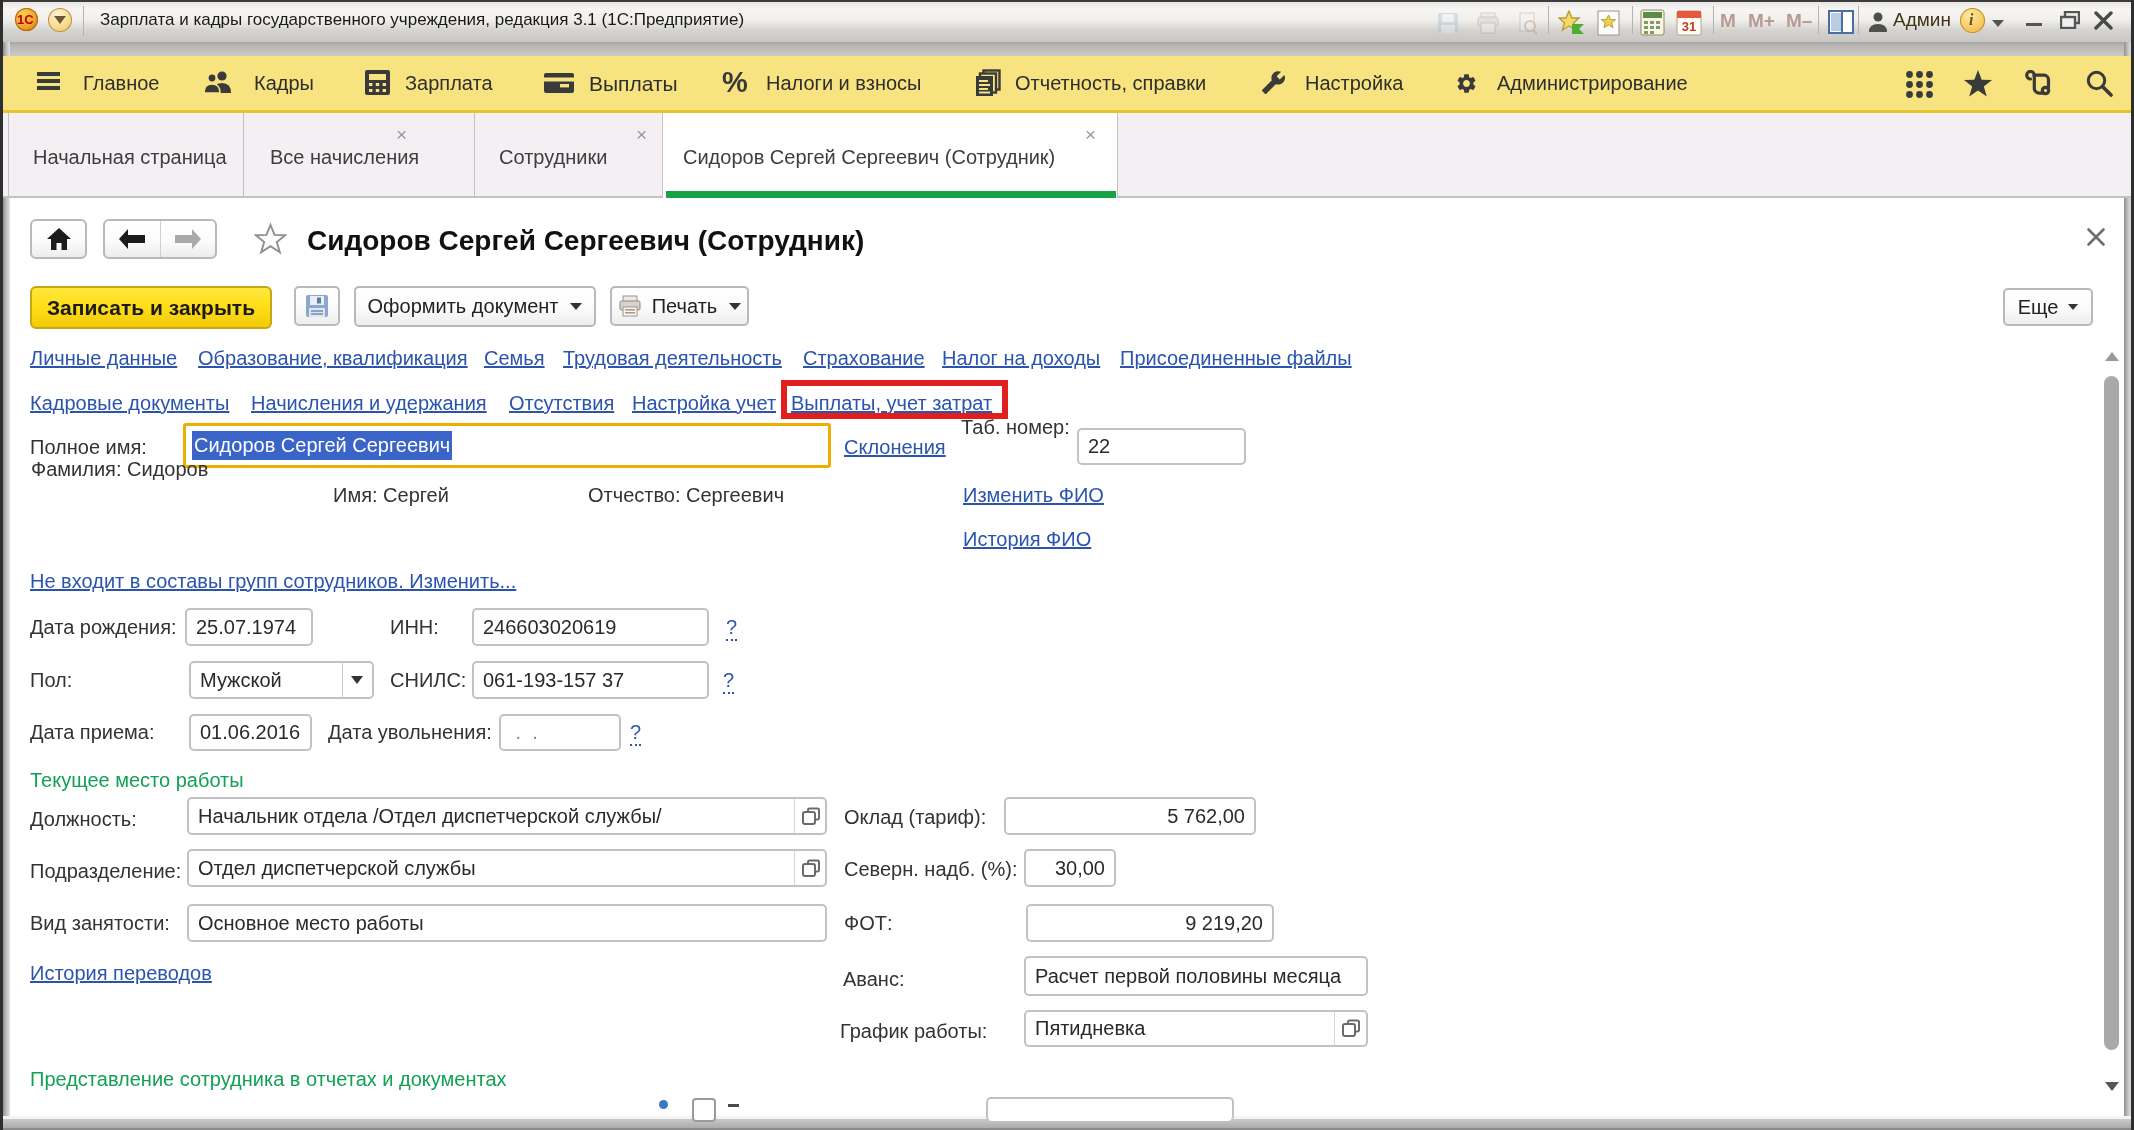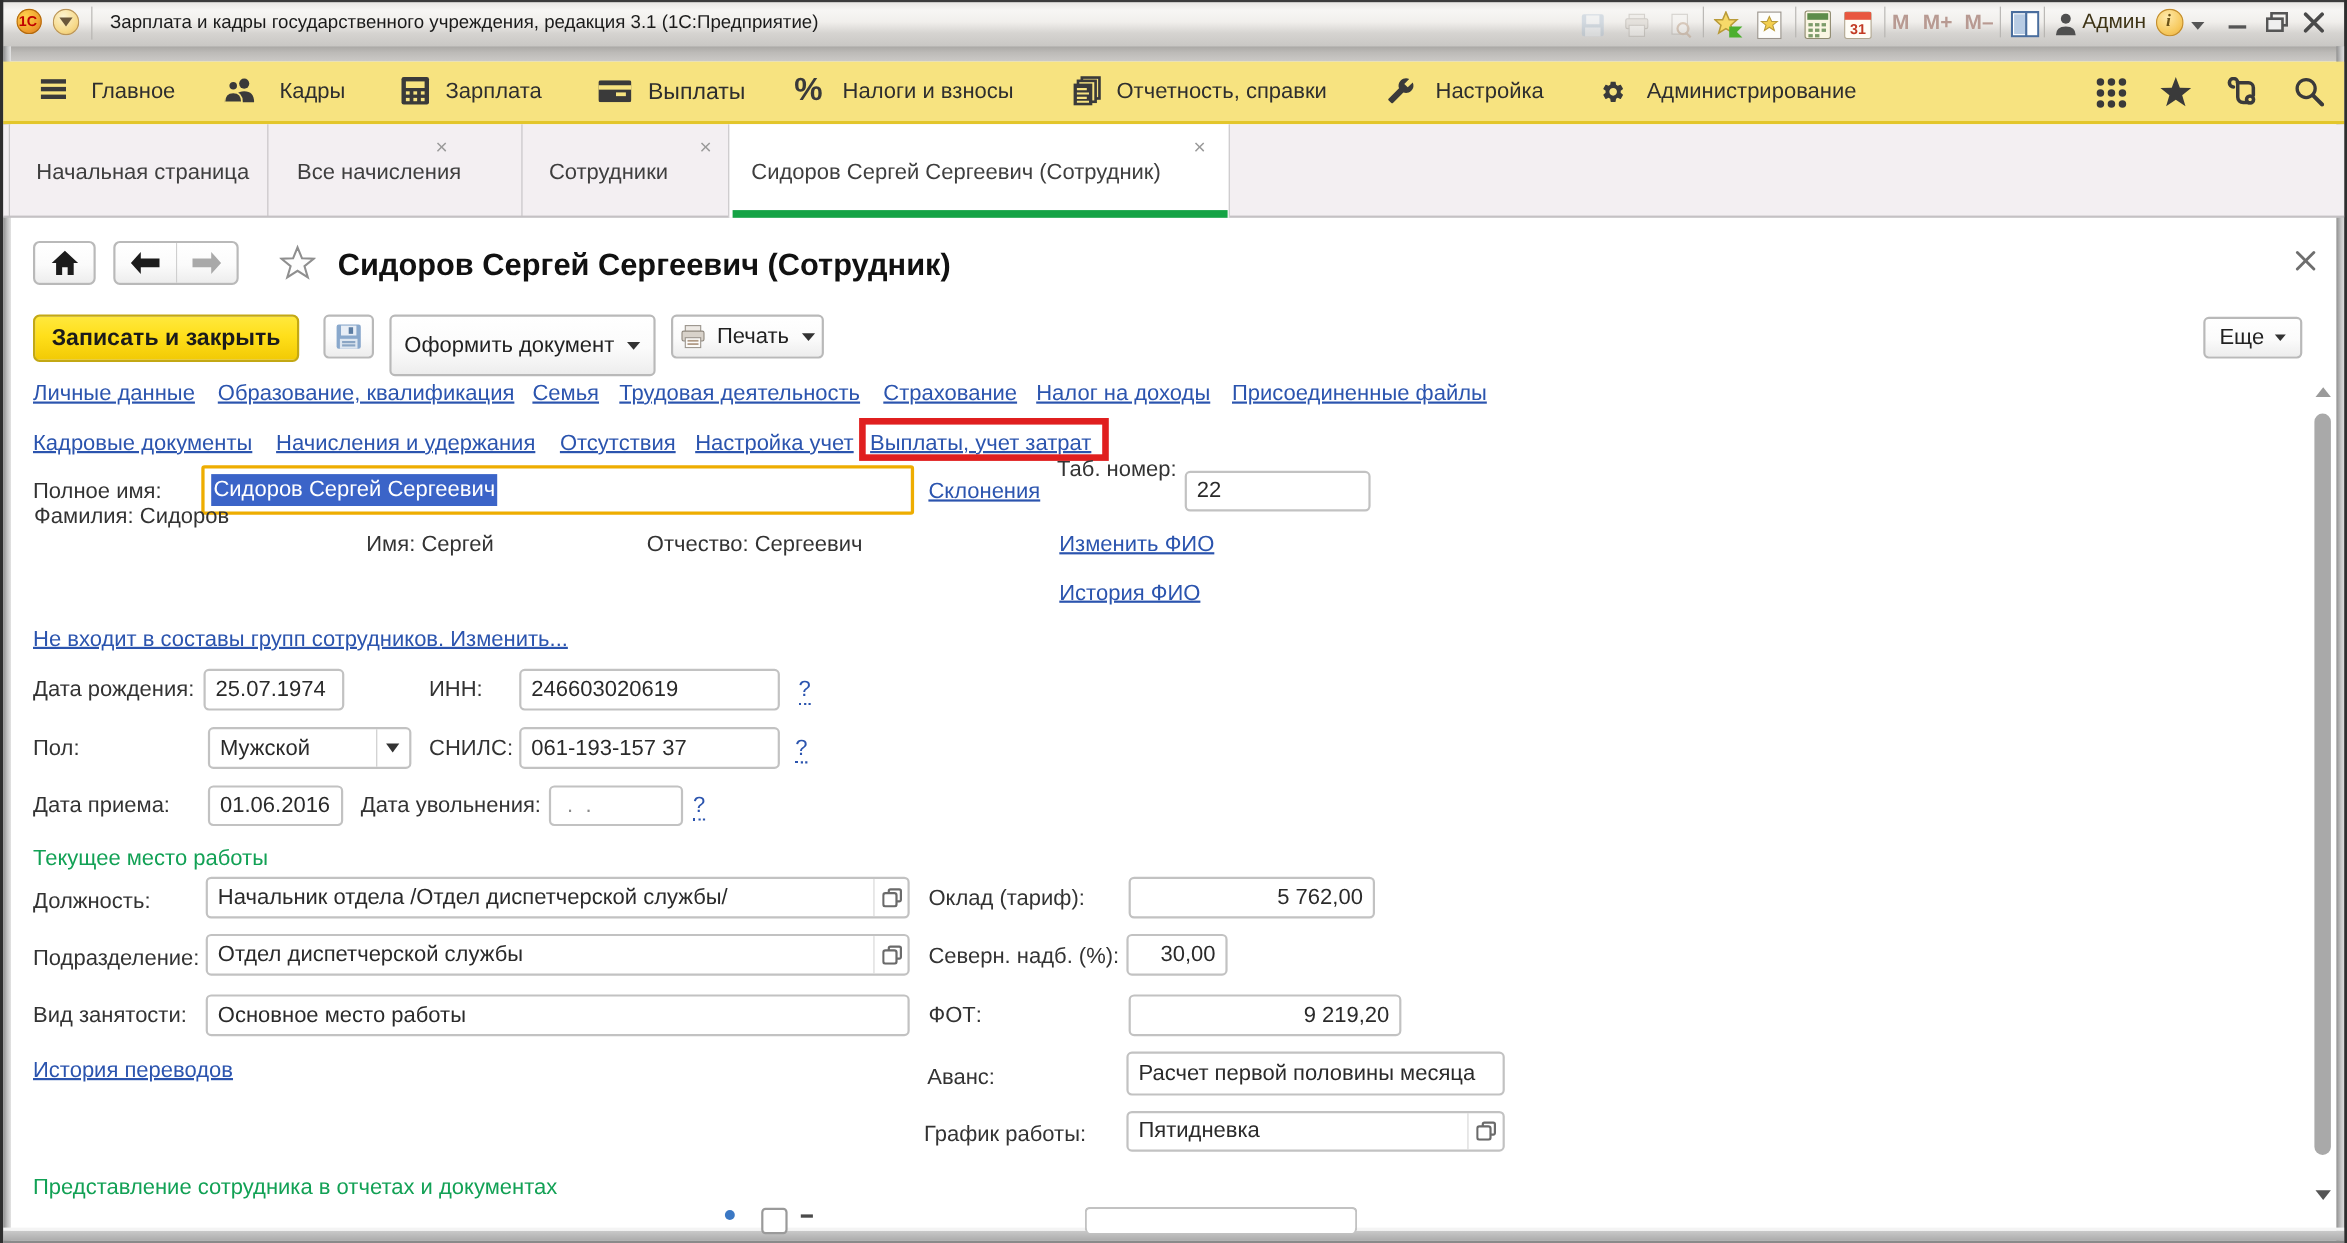--- a/index.html
+++ b/index.html
@@ -239,21 +239,21 @@
 <div class="btn" style="left:294px;top:286px;width:46px;height:40px;">
     <svg width="26" height="26" viewBox="0 0 26 26">
       <rect x="2" y="2" width="22" height="22" rx="2" fill="#89a8cc"></rect>
       <rect x="6" y="3" width="14" height="9" fill="#e8eef6"></rect>
       <rect x="13" y="4.5" width="4" height="6" fill="#5c7da3"></rect>
       <rect x="5" y="15" width="16" height="9" fill="#dde6f0"></rect>
       <rect x="7" y="17" width="12" height="2" fill="#8aa5c4"></rect>
       <rect x="7" y="20" width="12" height="2" fill="#8aa5c4"></rect>
     </svg>
   </div>
-<div class="btn" style="left:354px;top:286px;width:242px;height:56px;">Оформить документ<span style="margin-left:12px;width:0;height:0;border-left:6px solid transparent;border-right:6px solid transparent;border-top:7px solid #333;"></span></div>
+<div class="btn" style="left:354px;top:286px;width:242px;height:41px;">Оформить документ<span style="margin-left:12px;width:0;height:0;border-left:6px solid transparent;border-right:6px solid transparent;border-top:7px solid #333;"></span></div>
 <div class="btn" style="left:610px;top:286px;width:139px;height:40px;"><svg width="24" height="22" viewBox="0 0 24 22" style="margin-right:10px;">
       <rect x="5" y="1" width="14" height="6" fill="#ede9e4" stroke="#9a948c"></rect>
       <rect x="2" y="6" width="20" height="9" rx="1.5" fill="#d8d2ca" stroke="#8f887e"></rect>
       <rect x="5" y="12" width="14" height="9" fill="#fbfaf8" stroke="#9a948c"></rect>
       <rect x="7" y="14" width="10" height="1.6" fill="#b09a84"></rect>
       <rect x="7" y="17" width="10" height="1.6" fill="#b09a84"></rect>
     </svg>Печать<span style="margin-left:12px;width:0;height:0;border-left:6px solid transparent;border-right:6px solid transparent;border-top:7px solid #333;"></span></div>
 <div class="btn" style="left:2003px;top:288px;width:90px;height:38px;">Еще<span style="margin-left:10px;width:0;height:0;border-left:5px solid transparent;border-right:5px solid transparent;border-top:6px solid #333;"></span></div>
 
 <div id="links">
@@ -307,21 +307,21 @@
 <div id="form2">
 <div class="grn" style="left:30px;top:769px;">Текущее место работы</div>
 <div class="lbl" style="left:30px;top:808px;">Должность:</div>
 <div class="inp" style="left:187px;top:797px;width:640px;height:38px;">Начальник отдела /Отдел диспетчерской службы/</div>
 <div class="abs" style="left:794px;top:799px;width:1px;height:34px;background:#d6d6d6;"></div>
 <svg class="abs" style="left:802px;top:807px;" width="18" height="18" viewBox="0 0 18 18">
       <rect x="1" y="5" width="12" height="12" rx="2" fill="none" stroke="#6a6a6a" stroke-width="2"></rect>
       <path d="M6 5 V3 a1.5 1.5 0 0 1 1.5 -1.5 h8 a1.5 1.5 0 0 1 1.5 1.5 v8 a1.5 1.5 0 0 1 -1.5 1.5 h-2" fill="none" stroke="#6a6a6a" stroke-width="2"></path>
     </svg>
 <div class="lbl" style="left:844px;top:806px;">Оклад (тариф):</div>
-<div class="inp" style="left:1026px;top:797px;width:224px;height:38px;justify-content:flex-end;padding-left:32px;">5 762,00</div>
+<div class="inp" style="left:1004px;top:797px;width:252px;height:38px;justify-content:flex-end;padding-left:32px;">5 762,00</div>
 <div class="lbl" style="left:30px;top:860px;">Подразделение:</div>
 <div class="inp" style="left:187px;top:849px;width:640px;height:38px;">Отдел диспетчерской службы</div>
 <div class="abs" style="left:794px;top:851px;width:1px;height:34px;background:#d6d6d6;"></div>
 <svg class="abs" style="left:802px;top:859px;" width="18" height="18" viewBox="0 0 18 18">
       <rect x="1" y="5" width="12" height="12" rx="2" fill="none" stroke="#6a6a6a" stroke-width="2"></rect>
       <path d="M6 5 V3 a1.5 1.5 0 0 1 1.5 -1.5 h8 a1.5 1.5 0 0 1 1.5 1.5 v8 a1.5 1.5 0 0 1 -1.5 1.5 h-2" fill="none" stroke="#6a6a6a" stroke-width="2"></path>
     </svg>
 <div class="lbl" style="left:844px;top:858px;">Северн. надб. (%):</div>
 <div class="inp" style="left:1024px;top:849px;width:92px;height:38px;justify-content:flex-end;">30,00</div>
 <div class="lbl" style="left:30px;top:912px;">Вид занятости:</div>

